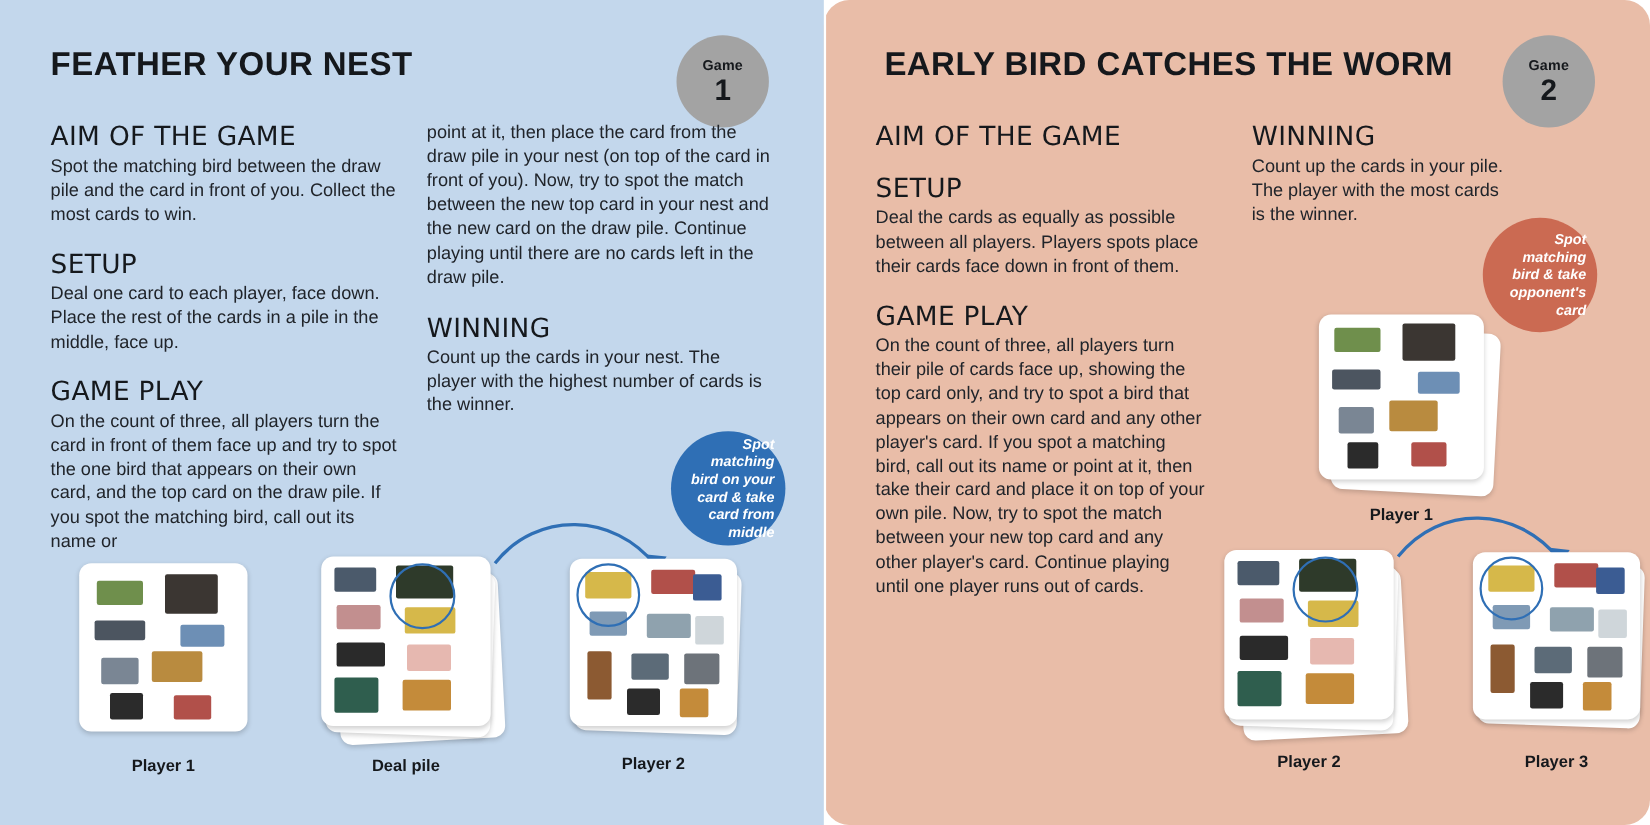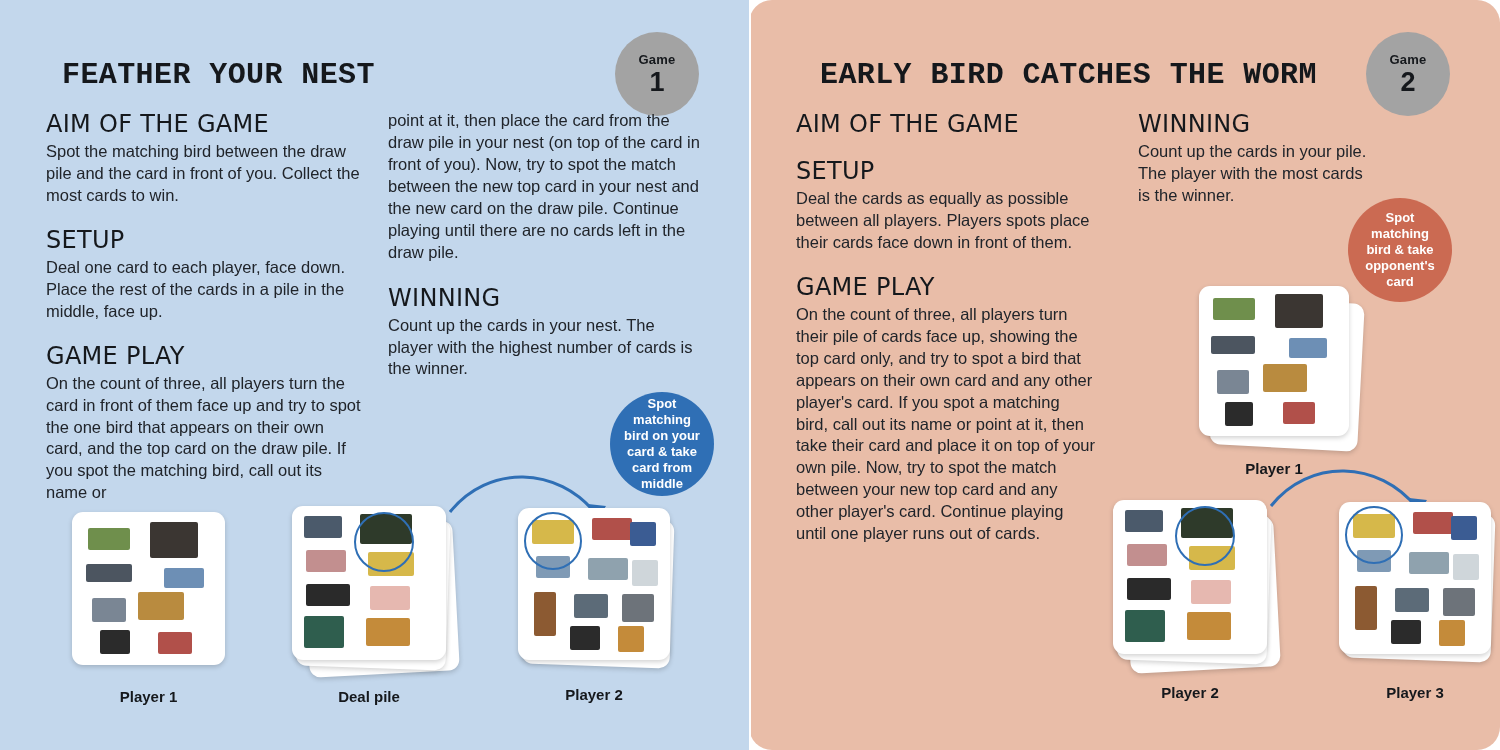--- a/index.html
+++ b/index.html
@@ -28,26 +28,26 @@
     border-radius: 23px;
   }
   .gutter {
     position: absolute;
     top: 0; left: 749px;
     width: 2px; height: 750px;
     background: #ffffff;
     z-index: 30;
   }
   h1.game-title {
-    font-family: Liberation Mono, monospace;
+    font-family: Liberation Sans, sans-serif;
     font-weight: bold;
     font-size: 30px;
     letter-spacing: 0.4px;
     color: #15181c;
-    margin: 16px;
+    margin: 0;
     text-transform: uppercase;
   }
   .title-left { position: absolute; top: 42px; left: 46px; }
   .title-right { position: absolute; top: 42px; left: 52px; }
 
   .game-badge {
     position: absolute;
     width: 84px; height: 84px;
     border-radius: 50%;
     background: #a3a3a3;
@@ -92,24 +92,25 @@
   .col-l1 { position: absolute; top: 110px; left: 46px; width: 318px; }
   .col-l2 { position: absolute; top: 110px; left: 388px; width: 312px; }
 
   
   .callout {
     position: absolute;
     border-radius: 50%;
     display: flex;
     align-items: center;
     justify-content: center;
-    text-align: center;
+    text-align: right;
     font-weight: bold;
     line-height: 1.22;
     padding: 10px;
+    font-style: italic;
   }
   .callout-left {
     top: 392px; left: 610px;
     width: 104px; height: 104px;
     background: #2f6fb5;
     color: #ffffff;
     font-size: 13px;
   }
 
   

